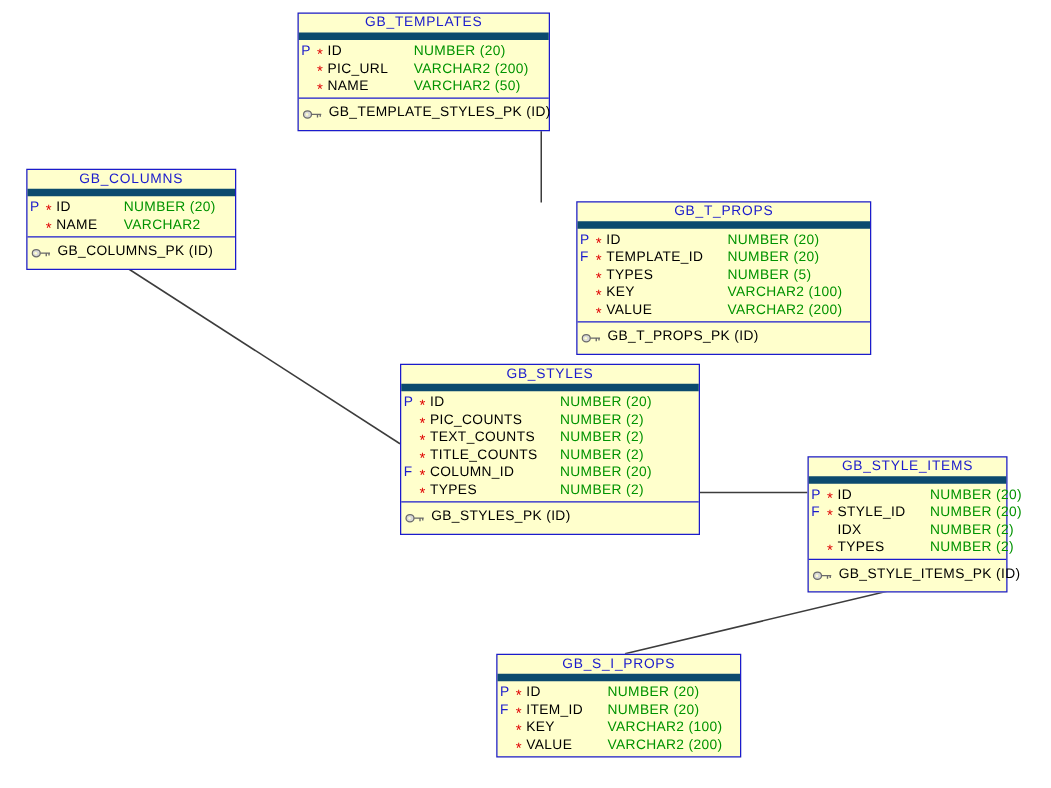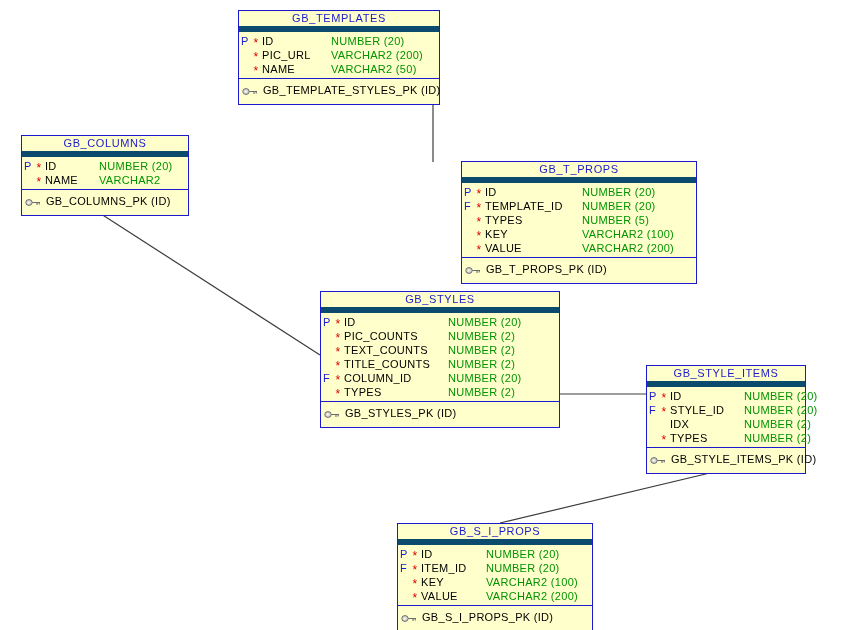--- a/index.html
+++ b/index.html
@@ -273,25 +273,15 @@
           <span class="nm">KEY</span>
           <span class="ty">VARCHAR2 (100)</span>
       </div>
       <div class="row">
         <span class="flag"></span>
           <span class="req">*</span>
           <span class="nm">VALUE</span>
           <span class="ty">VARCHAR2 (200)</span>
       </div>
     </div>
-    <div class="keysec">
-      <span class="keyicon">
-        <svg width="16" height="9" viewBox="0 0 16 9">
-            <ellipse cx="4" cy="4.5" rx="3.2" ry="2.9" fill="#d9d9d9" stroke="#6a6a6a" stroke-width="1"></ellipse>
-            <circle cx="3.6" cy="4.5" r="1" fill="#ffffcc"></circle>
-            <path d="M7.3 4.5 H15 M12 4.5 v2.4 M14.2 4.5 v1.9" stroke="#6a6a6a" stroke-width="1.1" fill="none"></path>
-          </svg>
-      </span>
-      <span class="keytxt">GB_S_I_PROPS_PK (ID)</span>
-    </div>
   </div>
 
 </div>
 
 </body></html>

